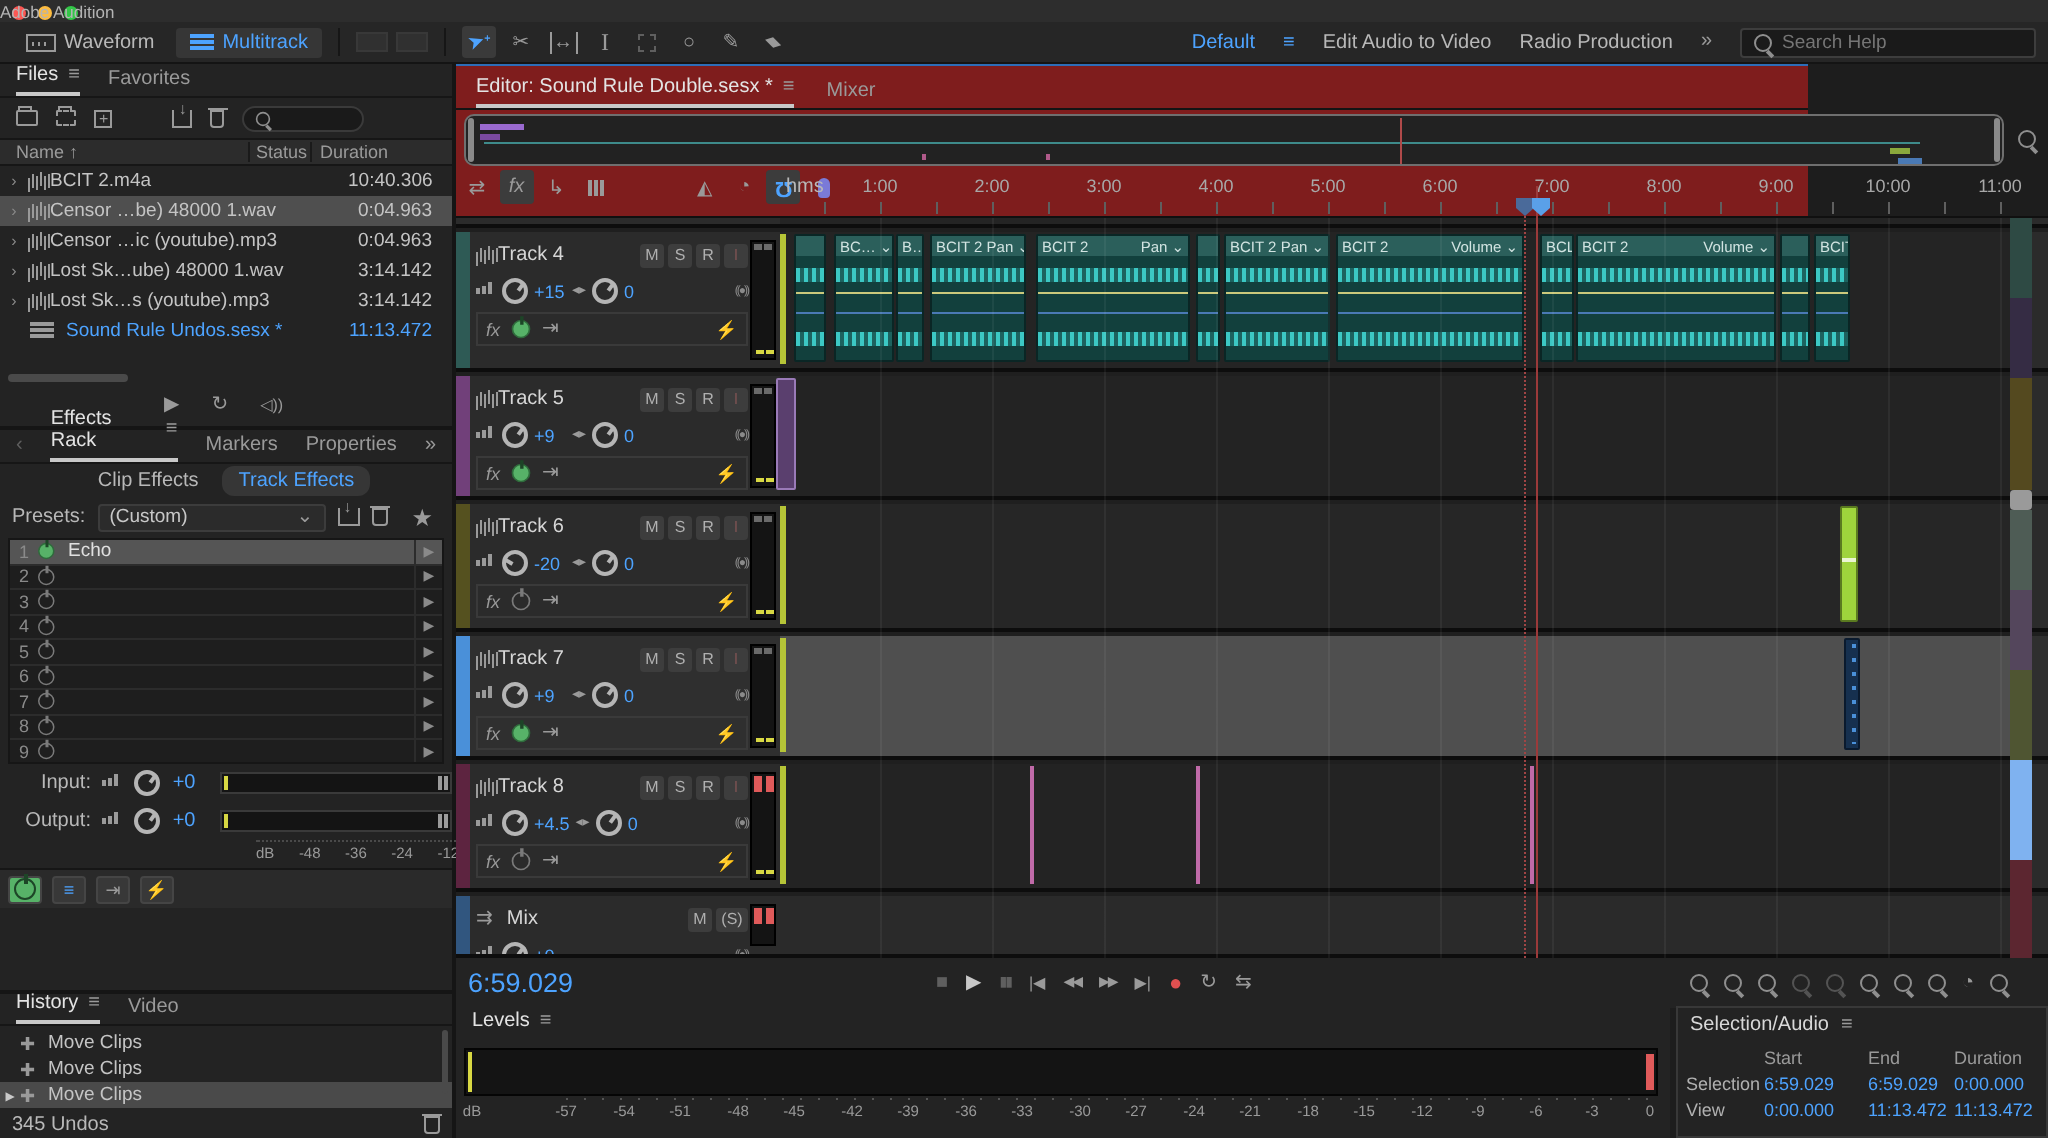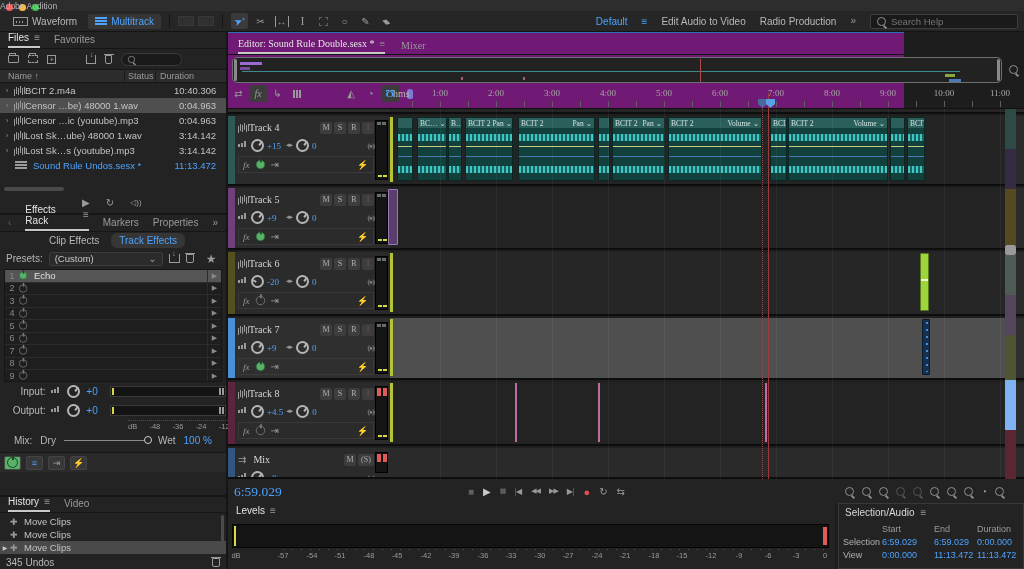--- a/index.html
+++ b/index.html
@@ -106,21 +106,21 @@
   
   #history { left:0; top:495px; width:228px; height:74px; border-right:2px solid #151515; border-top:2px solid #151515; }
   .hitem { height:13px; display:flex; align-items:center; font-size:9.5px; color:#c4c4c4; }
   .hitem .gut { width:10px; text-align:center; font-size:6px; color:#c8c8c8; }
   .hitem .mic { width:14px; color:#9a9a9a; font-size:9px; }
   .hitem.sel { background:#4a4a4a; }
   .vscroll { position:absolute; right:2px; top:18px; width:3px; height:32px; background:#4a4a4a; border-radius:2px; }
   #history .foot { position:absolute; bottom:1px; left:6px; right:6px; display:flex; justify-content:space-between; align-items:center; color:#b8b8b8; }
 
   
-  #editor { left:228px; top:32px; width:676px; height:471px; background:#701a75; border-top:1px solid #2d6db8; border-bottom:2px solid #2d76c8;font-family:Liberation Serif, serif; }
+  #editor { left:228px; top:32px; width:676px; height:471px; background:#7f1d1d; border-top:1px solid #2d6db8; border-bottom:2px solid #2d76c8; }
   .etabs { height:22px; display:flex; align-items:flex-end; gap:16px; padding:0 10px; border-bottom:1px solid #141414; font-size:10px; color:#9a9a9a; }
   .overview { position:absolute; left:0; top:22px; width:796px; height:30px; }
   .ovbar { position:absolute; left:4px; top:2px; width:770px; height:26px; border:1px solid #6f6f6f; border-radius:5px; background:#222222; overflow:hidden; }
   .etools { position:absolute; left:0; top:52px; width:796px; height:24px; border-bottom:1px solid #101010; }
   .etool { width:17px; height:17px; display:inline-flex; align-items:center; justify-content:center; font-size:10px; color:#9a9a9a; vertical-align:middle; }
   .etool.boxed { background:#3c3c3c; border-radius:2px; }
   .rlabel { position:absolute; top:3px; transform:translateX(-50%); font-size:9px; color:#a8a8a8; }
   .tickstrip { position:absolute; left:184px; top:16px; width:600px; height:6px; background:repeating-linear-gradient(90deg,#5f5f5f 0 1px,transparent 1px 28px); }
   .tracks { position:absolute; left:0; top:76px; width:796px; height:370px; background:#1f1f1f; }
   .trk { position:absolute; left:0; width:796px; border-bottom:2px solid #0d0d0d; background:#2b2b2b; overflow:hidden; }
@@ -413,29 +413,20 @@
       </div>
   </div>
   <div class="dbscale">
     <span>dB</span>
       <span>-48</span>
       <span>-36</span>
       <span>-24</span>
       <span>-12</span>
       <span>0</span>
   </div>
-  <div class="mixrow">
-    <span>Mix:</span>
-    <span>Dry</span>
-    <div class="mixline">
-        <span class="mknob"></span>
-      </div>
-    <span>Wet</span>
-    <span class="blue">100 %</span>
-  </div>
   <div class="fxtools">
     <span class="fxtool pwrbox on">
         <span class="pwr on" style="border-color:#1d4527"></span>
       </span>
     <span class="fxtool">
         <span class="blue">≡</span>
       </span>
     <span class="fxtool">
         <span>⇥</span>
       </span>

